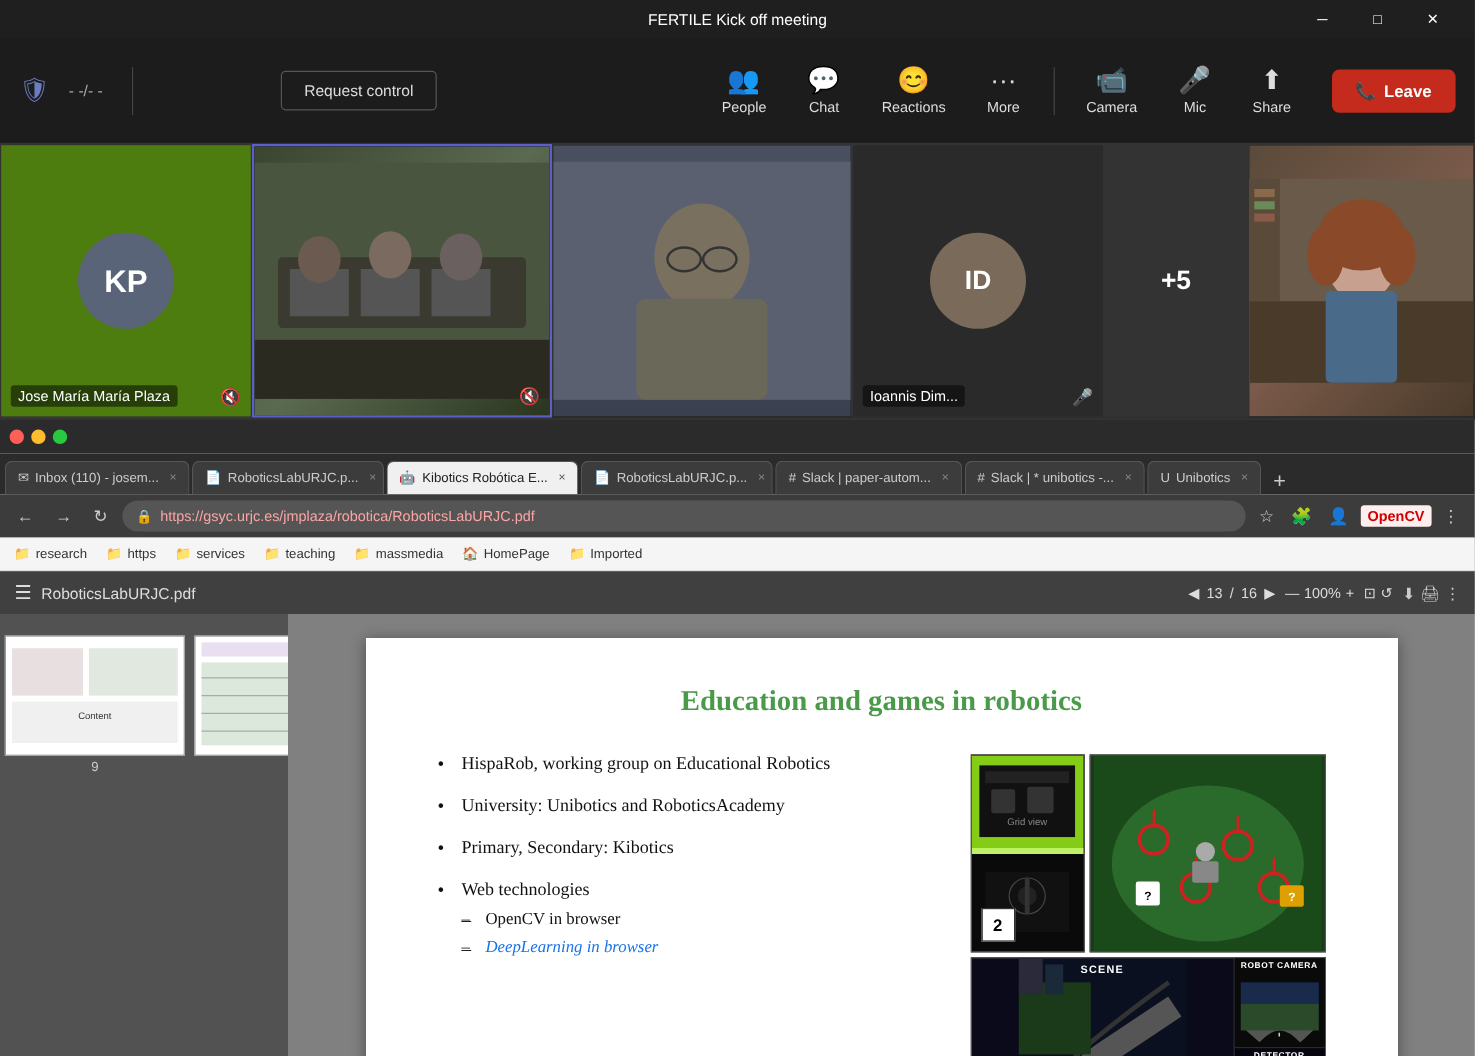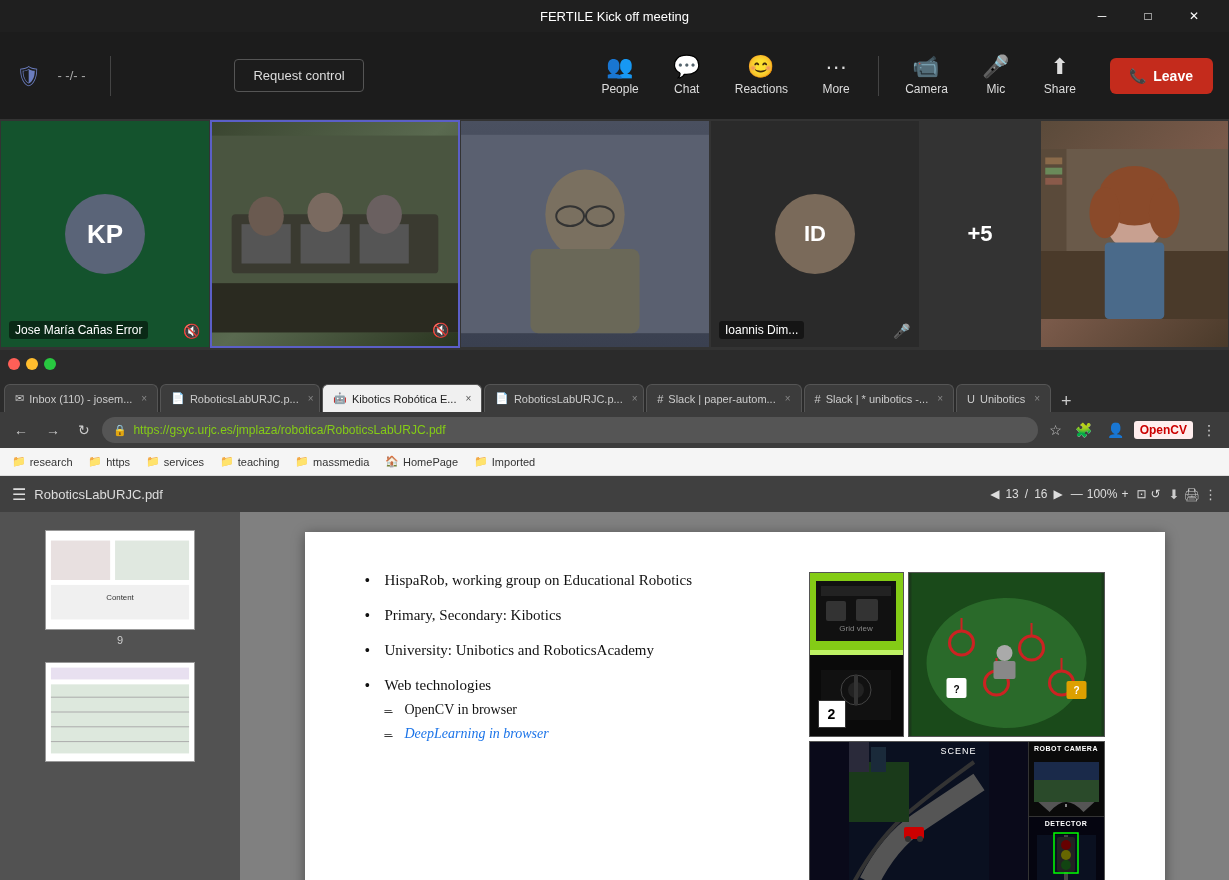--- a/index.html
+++ b/index.html
@@ -265,21 +265,21 @@
       flex: 1;
       height: 26px;
       background: #555;
       border-radius: 13px;
       display: flex;
       align-items: center;
       padding: 0 12px;
       gap: 6px;
     }
     #url-bar .lock-icon { color: #aaa; font-size: 11px; }
-    #url-bar .url-text { color: #84cc16; font-size: 12px; flex: 1; }
+    #url-bar .url-text { color: #fca5a5; font-size: 12px; flex: 1; }
     .nav-action-btns {
       display: flex;
       gap: 4px;
       align-items: center;
     }
     .nav-action-btn {
       color: #ccc;
       font-size: 14px;
       cursor: pointer;
       padding: 3px 5px;
@@ -349,21 +349,21 @@
       color: #ccc;
     }
 
     
     #thumbnail-sidebar {
       width: 240px;
       background: #525252;
       overflow-y: auto;
       padding: 10px 0;
       display: flex;
-      flex-direction: column;
+      flex-direction: row;
       gap: 0;
     }
     .thumb-item {
       display: flex;
       flex-direction: column;
       align-items: center;
       padding: 8px 4px;
       cursor: pointer;
       gap: 4px;
     }
@@ -522,23 +522,23 @@
     </div>
     <button class="leave-btn">
       <span>📞</span>
       <span>Leave</span>
     </button>
   </div>
 </div>
 
 <div id="video-strip">
 
-  <div class="video-tile" style="flex:0 0 210px; background:#14532d;padding-left:14px;">
+  <div class="video-tile" style="flex:0 0 210px; background:#4d7c0f;padding-left:14px;">
     <div class="avatar-circle">KP</div>
-    <span class="name-label">Jose María Cañas Error</span>
+    <span class="name-label">Jose María María Plaza</span>
     <span class="mute-icon">🔇</span>
   </div>
 
   <div class="video-tile active-speaker" style="flex:0 0 250px;">
     <div style="width:100%;height:100%;background:linear-gradient(135deg,#3a4530 0%,#5a6a50 50%,#2a3520 100%); display:flex; align-items:center; justify-content:center;">
 
       <svg width="100%" height="100%" viewBox="0 0 250 200">
         <rect width="250" height="200" fill="#4a5540"></rect>
         <rect x="20" y="80" width="210" height="60" fill="#3a3a30" rx="4"></rect>
         <rect x="30" y="90" width="50" height="40" fill="#555"></rect>
@@ -753,26 +753,27 @@
                 <line x1="5" y1="80" x2="145" y2="80" stroke="#aaa" stroke-width="1"></line>
               </svg>
             </div>
 
           </div>
 
         </div>
 
         <div id="pdf-content">
           <div id="pdf-page">
+            <h1>Education and games in robotics</h1>
 
             <div class="pdf-clearfix">
               <ul class="pdf-bullet-list">
                 <li>HispaRob, working group on Educational Robotics</li>
+                <li>University: Unibotics and RoboticsAcademy</li>
                 <li>Primary, Secondary: Kibotics</li>
-                <li>University: Unibotics and RoboticsAcademy</li>
                 <li>Web technologies
                   <ul style="list-style:none;padding:0; margin-top:8px;">
                     <li class="sub-item" style="padding-left:20px;position:relative;font-size:14px;margin-bottom:8px;">
                       <span style="position:absolute;left:0;">–</span>
                       OpenCV in browser
                     </li>
                     <li class="sub-item" style="padding-left:20px;position:relative;font-size:14px;margin-bottom:0;">
                       <span style="position:absolute;left:0;">–</span>
                       <span class="link-text">DeepLearning in browser</span>
                     </li>
@@ -826,21 +827,21 @@
                       <text x="45" y="120" text-anchor="middle" font-size="10" fill="#000" font-weight="bold">?</text>
 
                       <rect x="155" y="108" width="20" height="18" fill="#dda000" rx="2"></rect>
                       <text x="165" y="121" text-anchor="middle" font-size="10" fill="#fff" font-weight="bold">?</text>
                     </svg>
                   </div>
                 </div>
 
                 <div style="height:150px; background:#0a0a1a; border:1px solid #555; position:relative; display:flex; flex-direction:row; gap:0;">
                   <div style="flex:1; position:relative; overflow:hidden;">
-                    <div style="position:absolute;top:4px;left:50%;transform:translateX(-50%);color:#fff;font-size:9px;font-weight:normal;letter-spacing:1px;white-space:nowrap;margin-left:40px;">SCENE</div>
+                    <div style="position:absolute;top:4px;left:50%;transform:translateX(-50%);color:#fff;font-size:9px;font-weight:bold;letter-spacing:1px;white-space:nowrap;">SCENE</div>
                     <svg width="100%" height="150" viewBox="0 0 140 150">
                       <rect width="140" height="150" fill="#0a1020"></rect>
 
                       <path d="M20,140 Q40,100 70,80 Q100,60 130,40" stroke="#555" stroke-width="20" fill="none"></path>
                       <path d="M5,140 Q30,95 60,70 Q90,45 125,20" stroke="#333" stroke-width="4" fill="none"></path>
 
                       <rect x="0" y="20" width="60" height="60" fill="#1a3a1a"></rect>
 
                       <rect x="55" y="85" width="20" height="12" fill="#c00" rx="2"></rect>
                       <circle cx="59" cy="97" r="3" fill="#333"></circle>

